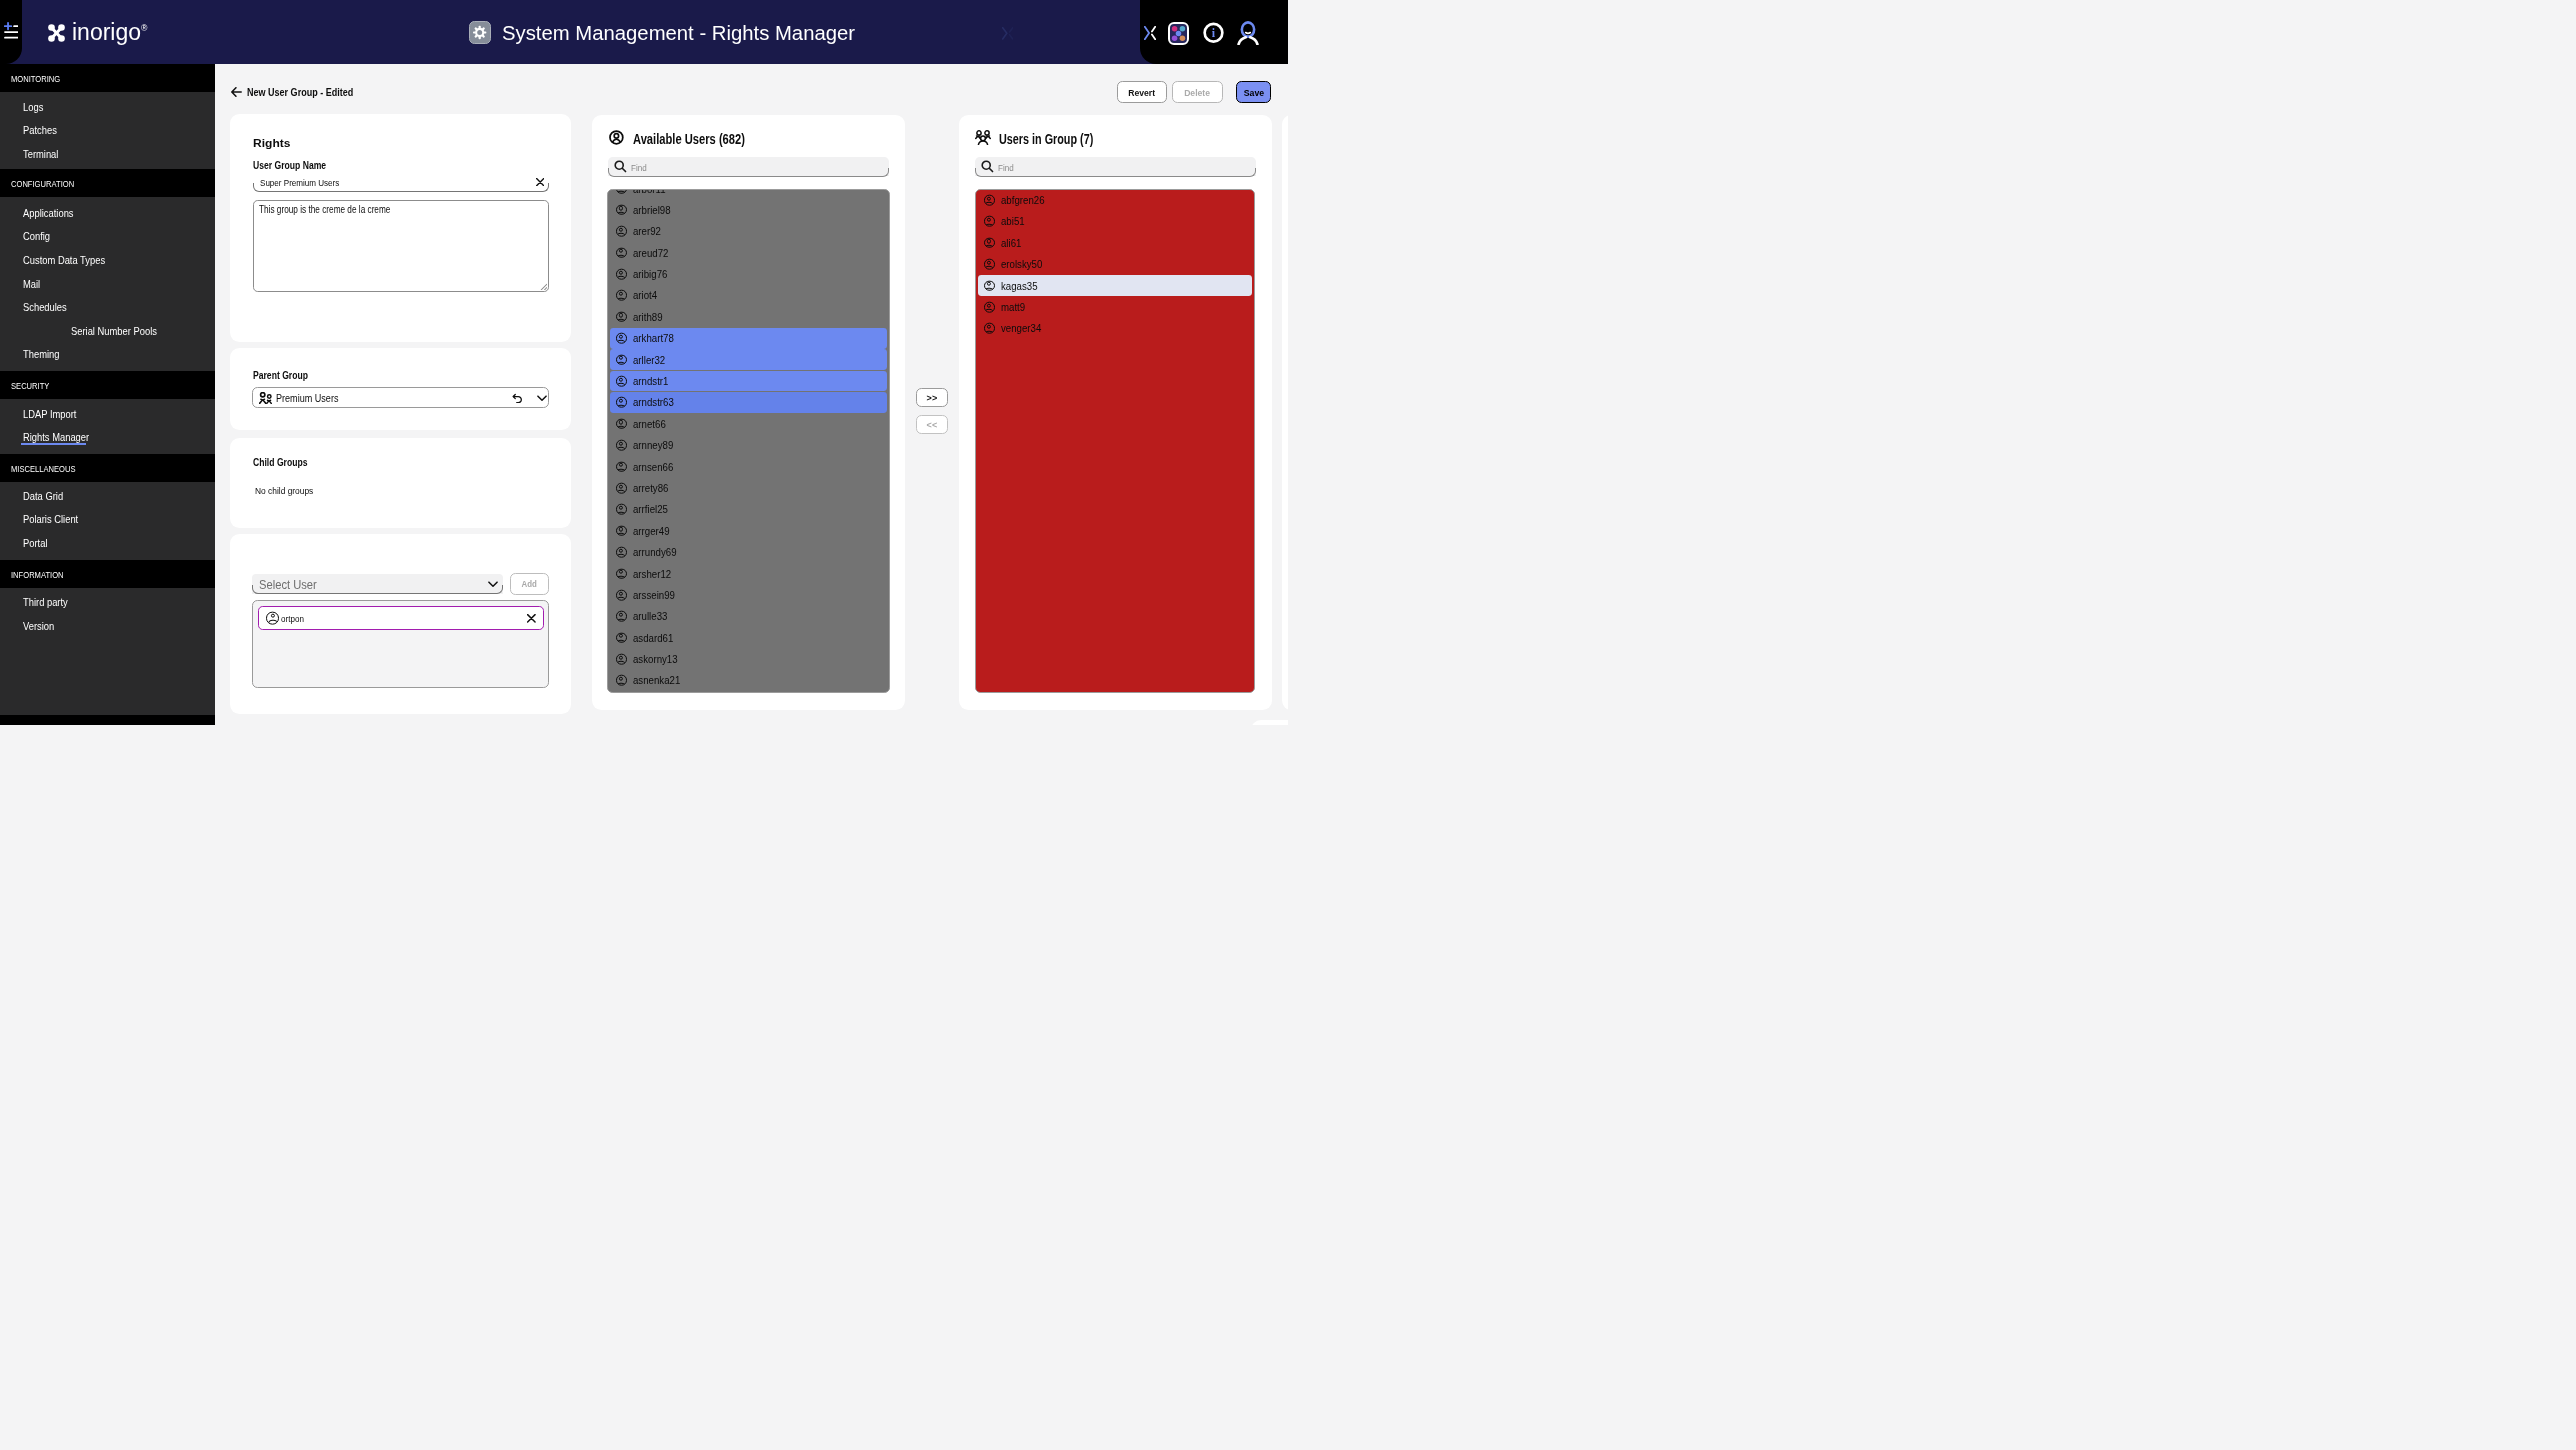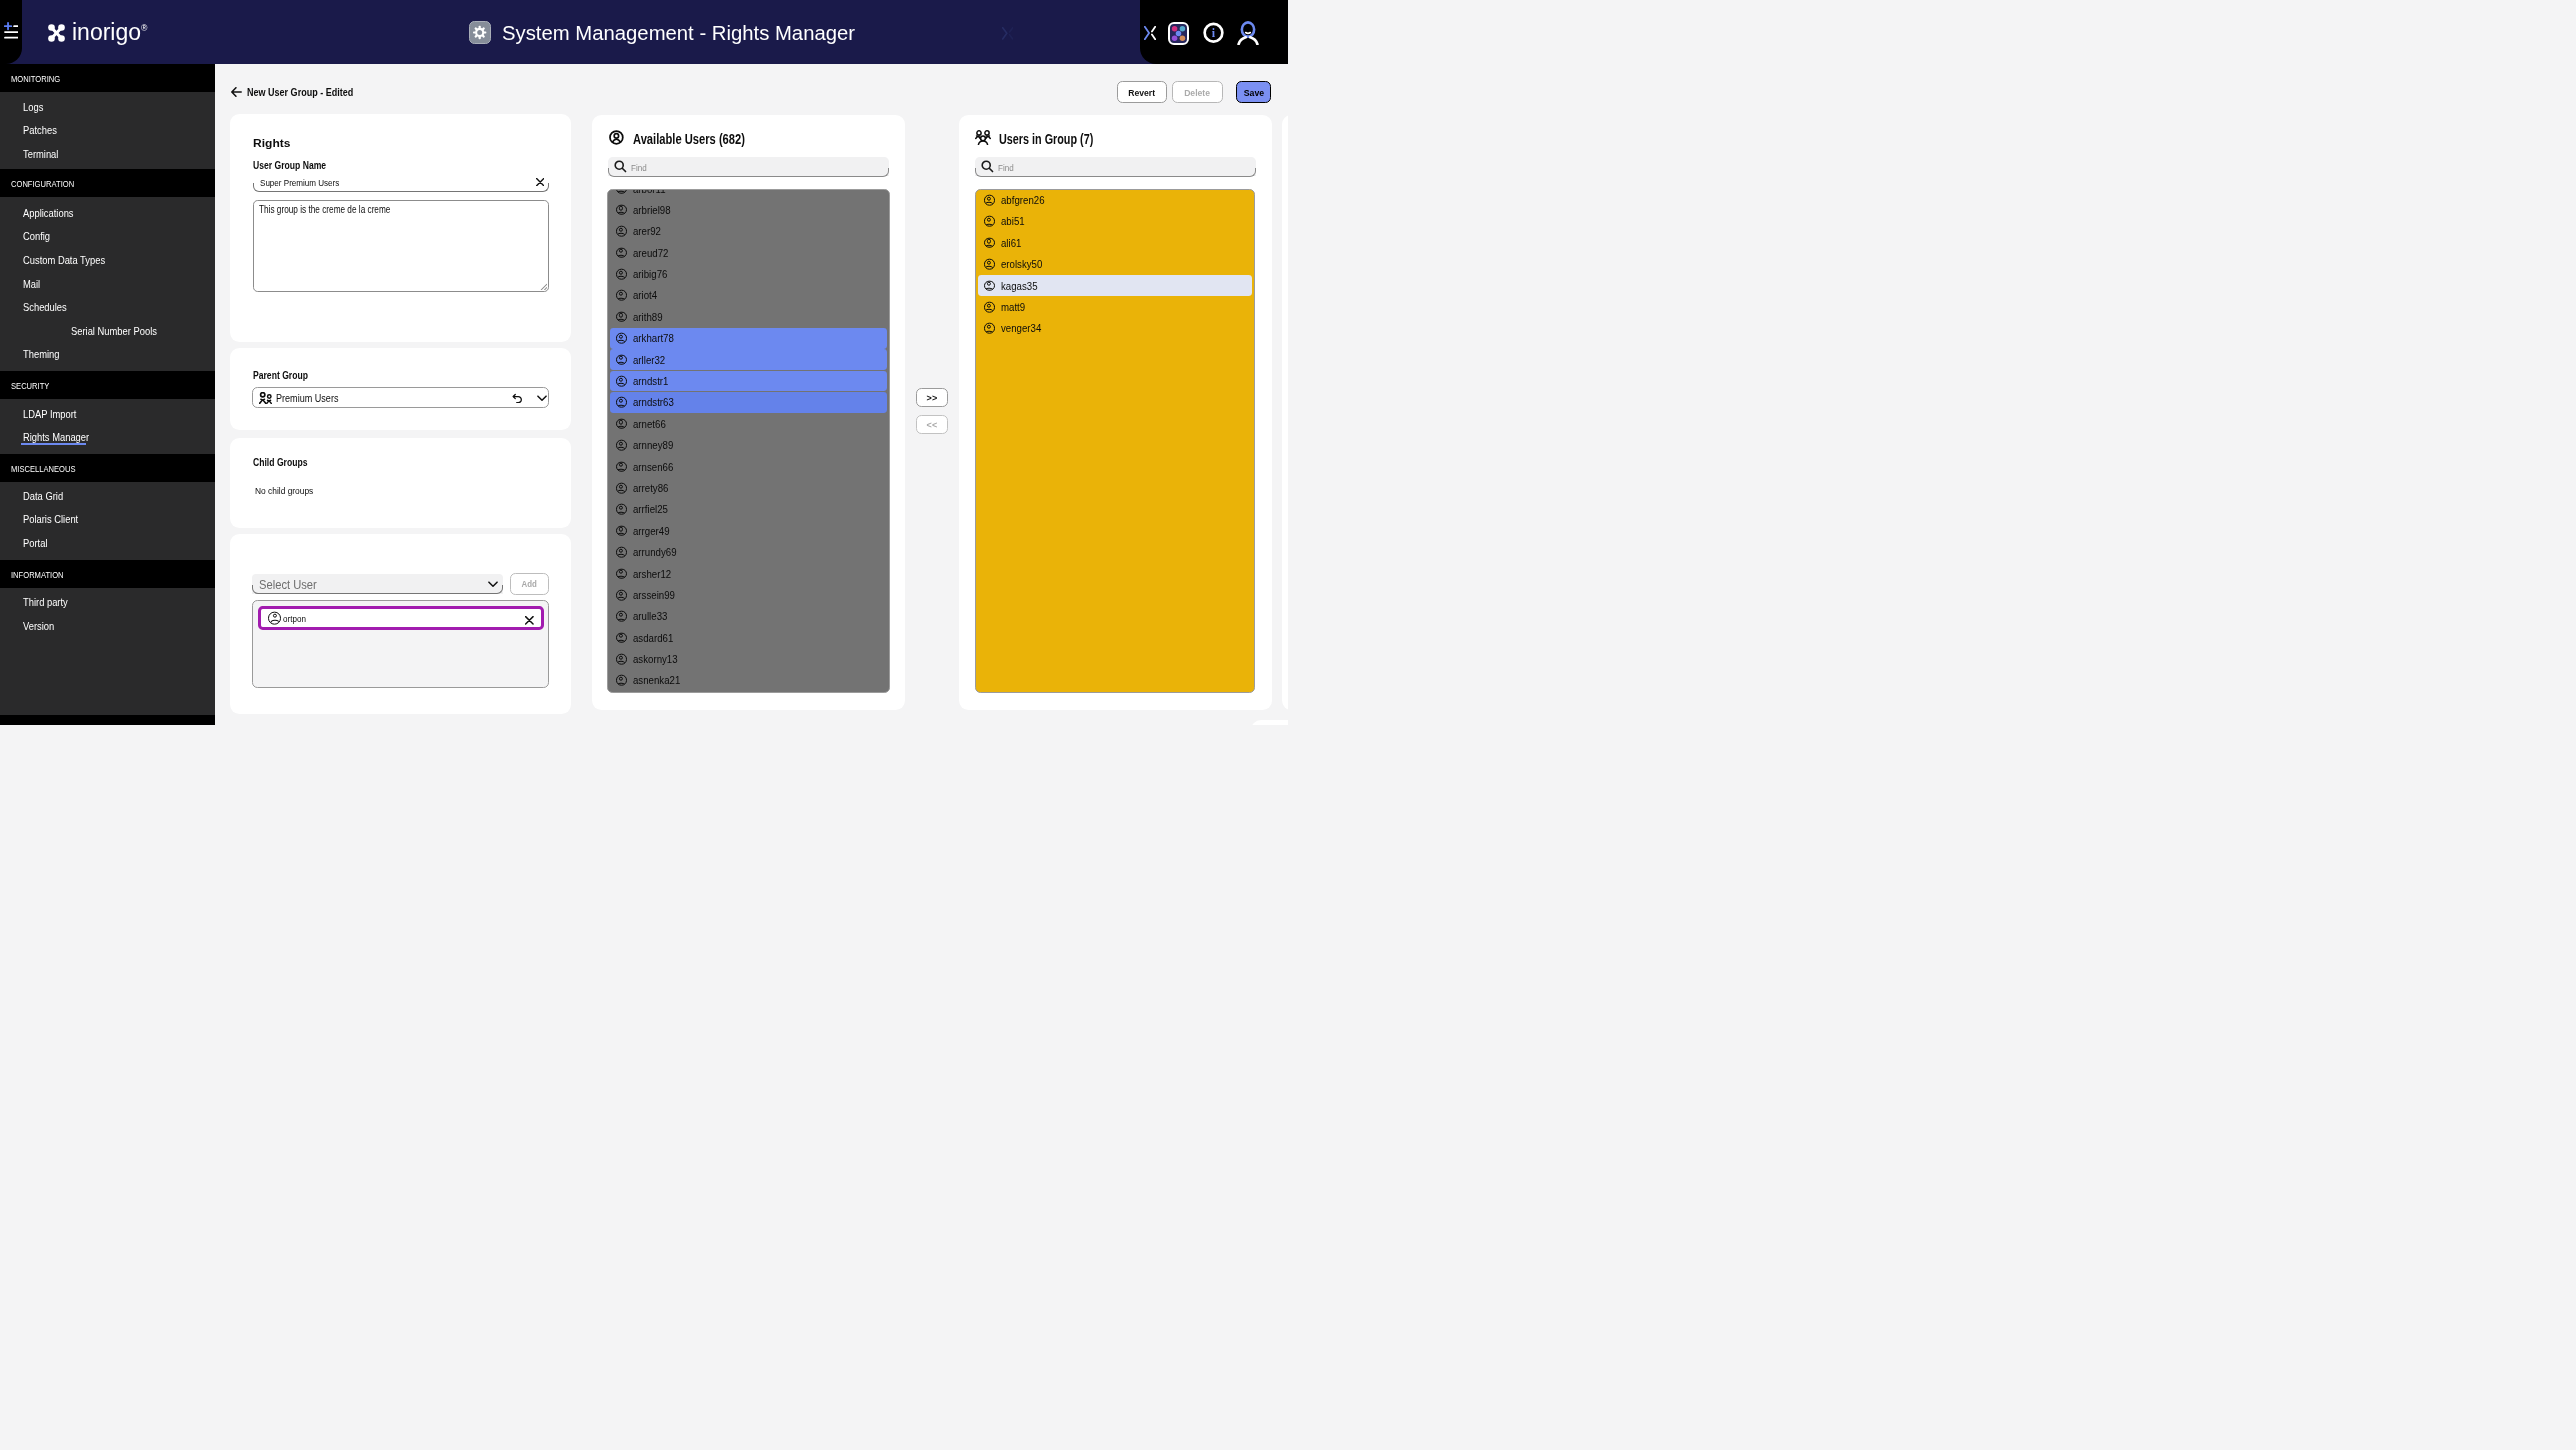--- a/index.html
+++ b/index.html
@@ -214,21 +214,21 @@
 <div class="abs" style="left:252px; top:574px; width:251px; height:20px; background:#f1f1f2; border-radius:4px 4px 0 0;">
   <div style="position:absolute; left:6.7px; top:50%; transform:translateY(-50%); font-size:13px; color:#6e6e6e;"><span class="tx" style="transform:scaleX(0.86);">Select User</span></div>
   <svg style="position:absolute; right:5.4px; top:7px;" width="10" height="6.7" viewBox="0 0 16 10">
     <path d="M1.5 1.5 L 8 8 L 14.5 1.5" fill="none" stroke="#111" stroke-width="2.4" stroke-linejoin="round" stroke-linecap="round"></path>
   </svg>
 </div>
 <div class="uline" style="left:252px; top:585px; width:251px;"></div>
 <button class="abs" style="left:510px; top:573px; width:39px; height:21.5px; background:#fff; border:1.6px solid #bdbdbd; border-radius:5.4px; font-size:9.4px; font-weight:bold; color:#a9a9a9;"><span class="txc" style="transform:scaleX(0.84);">Add</span></button>
 
 <div class="abs" style="left:252px; top:600px; width:297px; height:88px; background:#f4f4f5; border:1.6px solid #9a9a9a; border-radius:5.4px;">
-  <div style="position:absolute; left:5px; top:5.4px; width:286px; height:24px; background:#fff; border:3px solid #a21caf; border-radius:4.7px;">
+  <div style="position:absolute; left:5px; top:5.4px; width:286px; height:24px; background:#fff; border:1px solid #a21caf; border-radius:4.7px;">
     <div class="av" style="left:7.4px; width:12.7px; height:12.7px;"></div>
     <div style="position:absolute; left:22px; top:50%; transform:translateY(-50%); font-size:9.4px;"><span class="tx" style="transform:scaleX(0.86);">ortpon</span></div>
     <svg style="position:absolute; right:7px; top:7px;" width="8.7" height="8.7" viewBox="0 0 14 14">
       <path d="M1 1 L 13 13 M 13 1 L 1 13" stroke="#111" stroke-width="2.3" stroke-linecap="round"></path>
     </svg>
   </div>
 </div>
 
 <div class="card" style="left:592px; top:115px; width:313px; height:595px;"></div>
 <svg class="abs" style="left:609px; top:130px;" width="14.8" height="14.8" viewBox="0 0 22 22">
@@ -372,21 +372,21 @@
 
 <div class="abs" style="left:975px; top:157px; width:281px; height:19px; background:#f1f1f2; border-radius:4.7px 4.7px 0 0;">
   <svg style="position:absolute; left:6px; top:3px;" width="12.7" height="12.7" viewBox="0 0 19 19">
     <circle cx="7.8" cy="7.8" r="6" fill="none" stroke="#1a1a1a" stroke-width="2.4"></circle>
     <path d="M12.4 12.4 L 17.3 17.3" stroke="#1a1a1a" stroke-width="2.4" stroke-linecap="round"></path>
   </svg>
   <div style="position:absolute; left:23px; top:50%; transform:translateY(-50%); font-size:9.4px; color:#8a8a8a;"><span class="tx" style="transform:scaleX(0.86);">Find</span></div>
 </div>
 <div class="uline" style="left:975px; top:168px; width:281px; border-color:#8a8a8a;"></div>
 
-<div class="abs" style="left:975px; top:189px; width:280px; height:504px; background:#eab308; border:1.5px solid #9b9b9b; border-radius:5.4px; overflow:hidden;">
+<div class="abs" style="left:975px; top:189px; width:280px; height:504px; background:#b91c1c; border:1.5px solid #9b9b9b; border-radius:5.4px; overflow:hidden;">
   <div style="position:absolute; left:0; right:0; top:-0.7px;">
     <div class="row">
         <span class="av"></span>
         <span class="rowtx">abfgren26</span>
       </div>
     <div class="row">
         <span class="av"></span>
         <span class="rowtx">abi51</span>
       </div>
     <div class="row">

